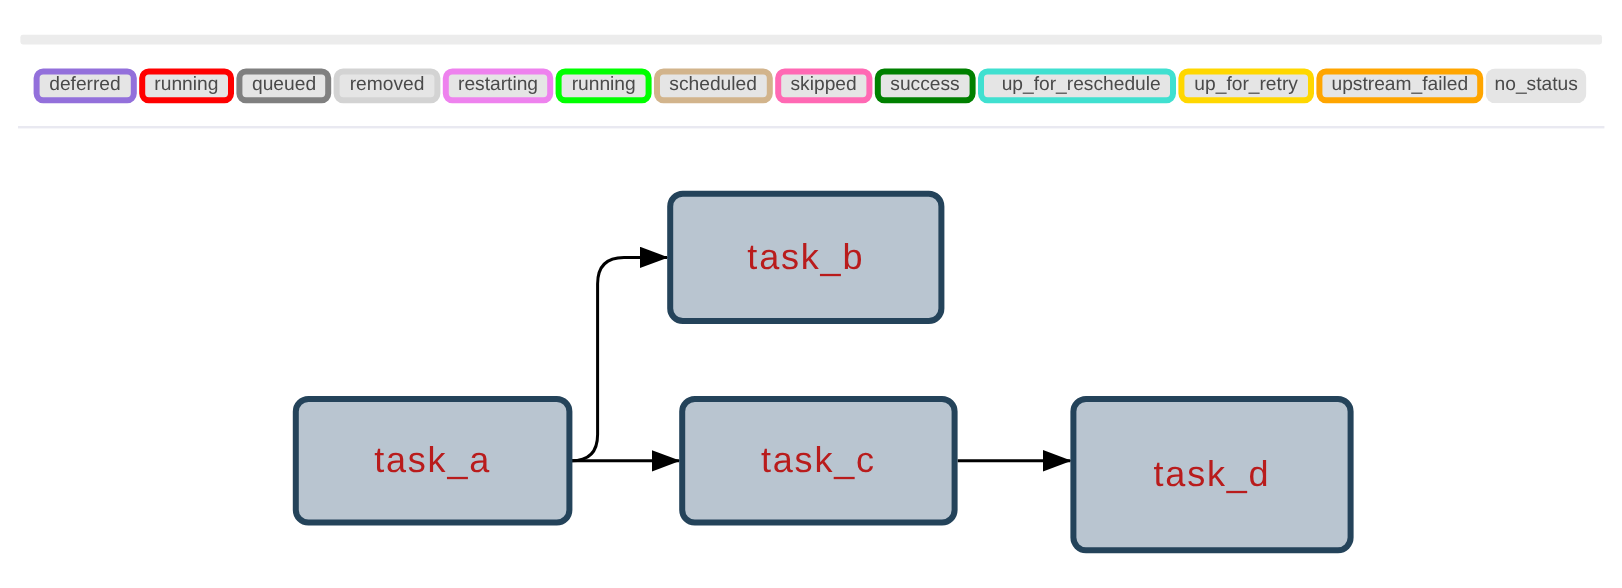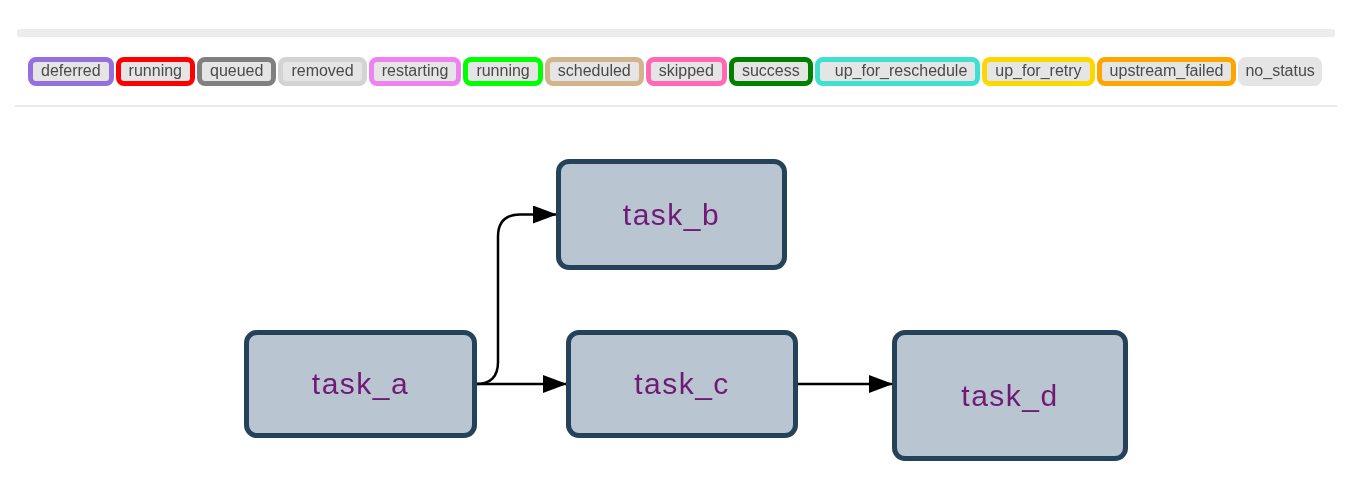--- a/index.html
+++ b/index.html
@@ -74,21 +74,21 @@
   }
   .node {
     position: absolute;
     box-sizing: border-box;
     border: 5px solid #0f766e;
     border-radius: 13px;
     background: #b9c5d0;
     display: flex;
     align-items: center;
     justify-content: center;
-    color: #701a75;
+    color: #b91c1c;
     font-size: 30px;
     letter-spacing: 1.5px;
     cursor: pointer;
   }
 </style>
 </head>
 <body>
 
 <div class="topbar"></div>
 

